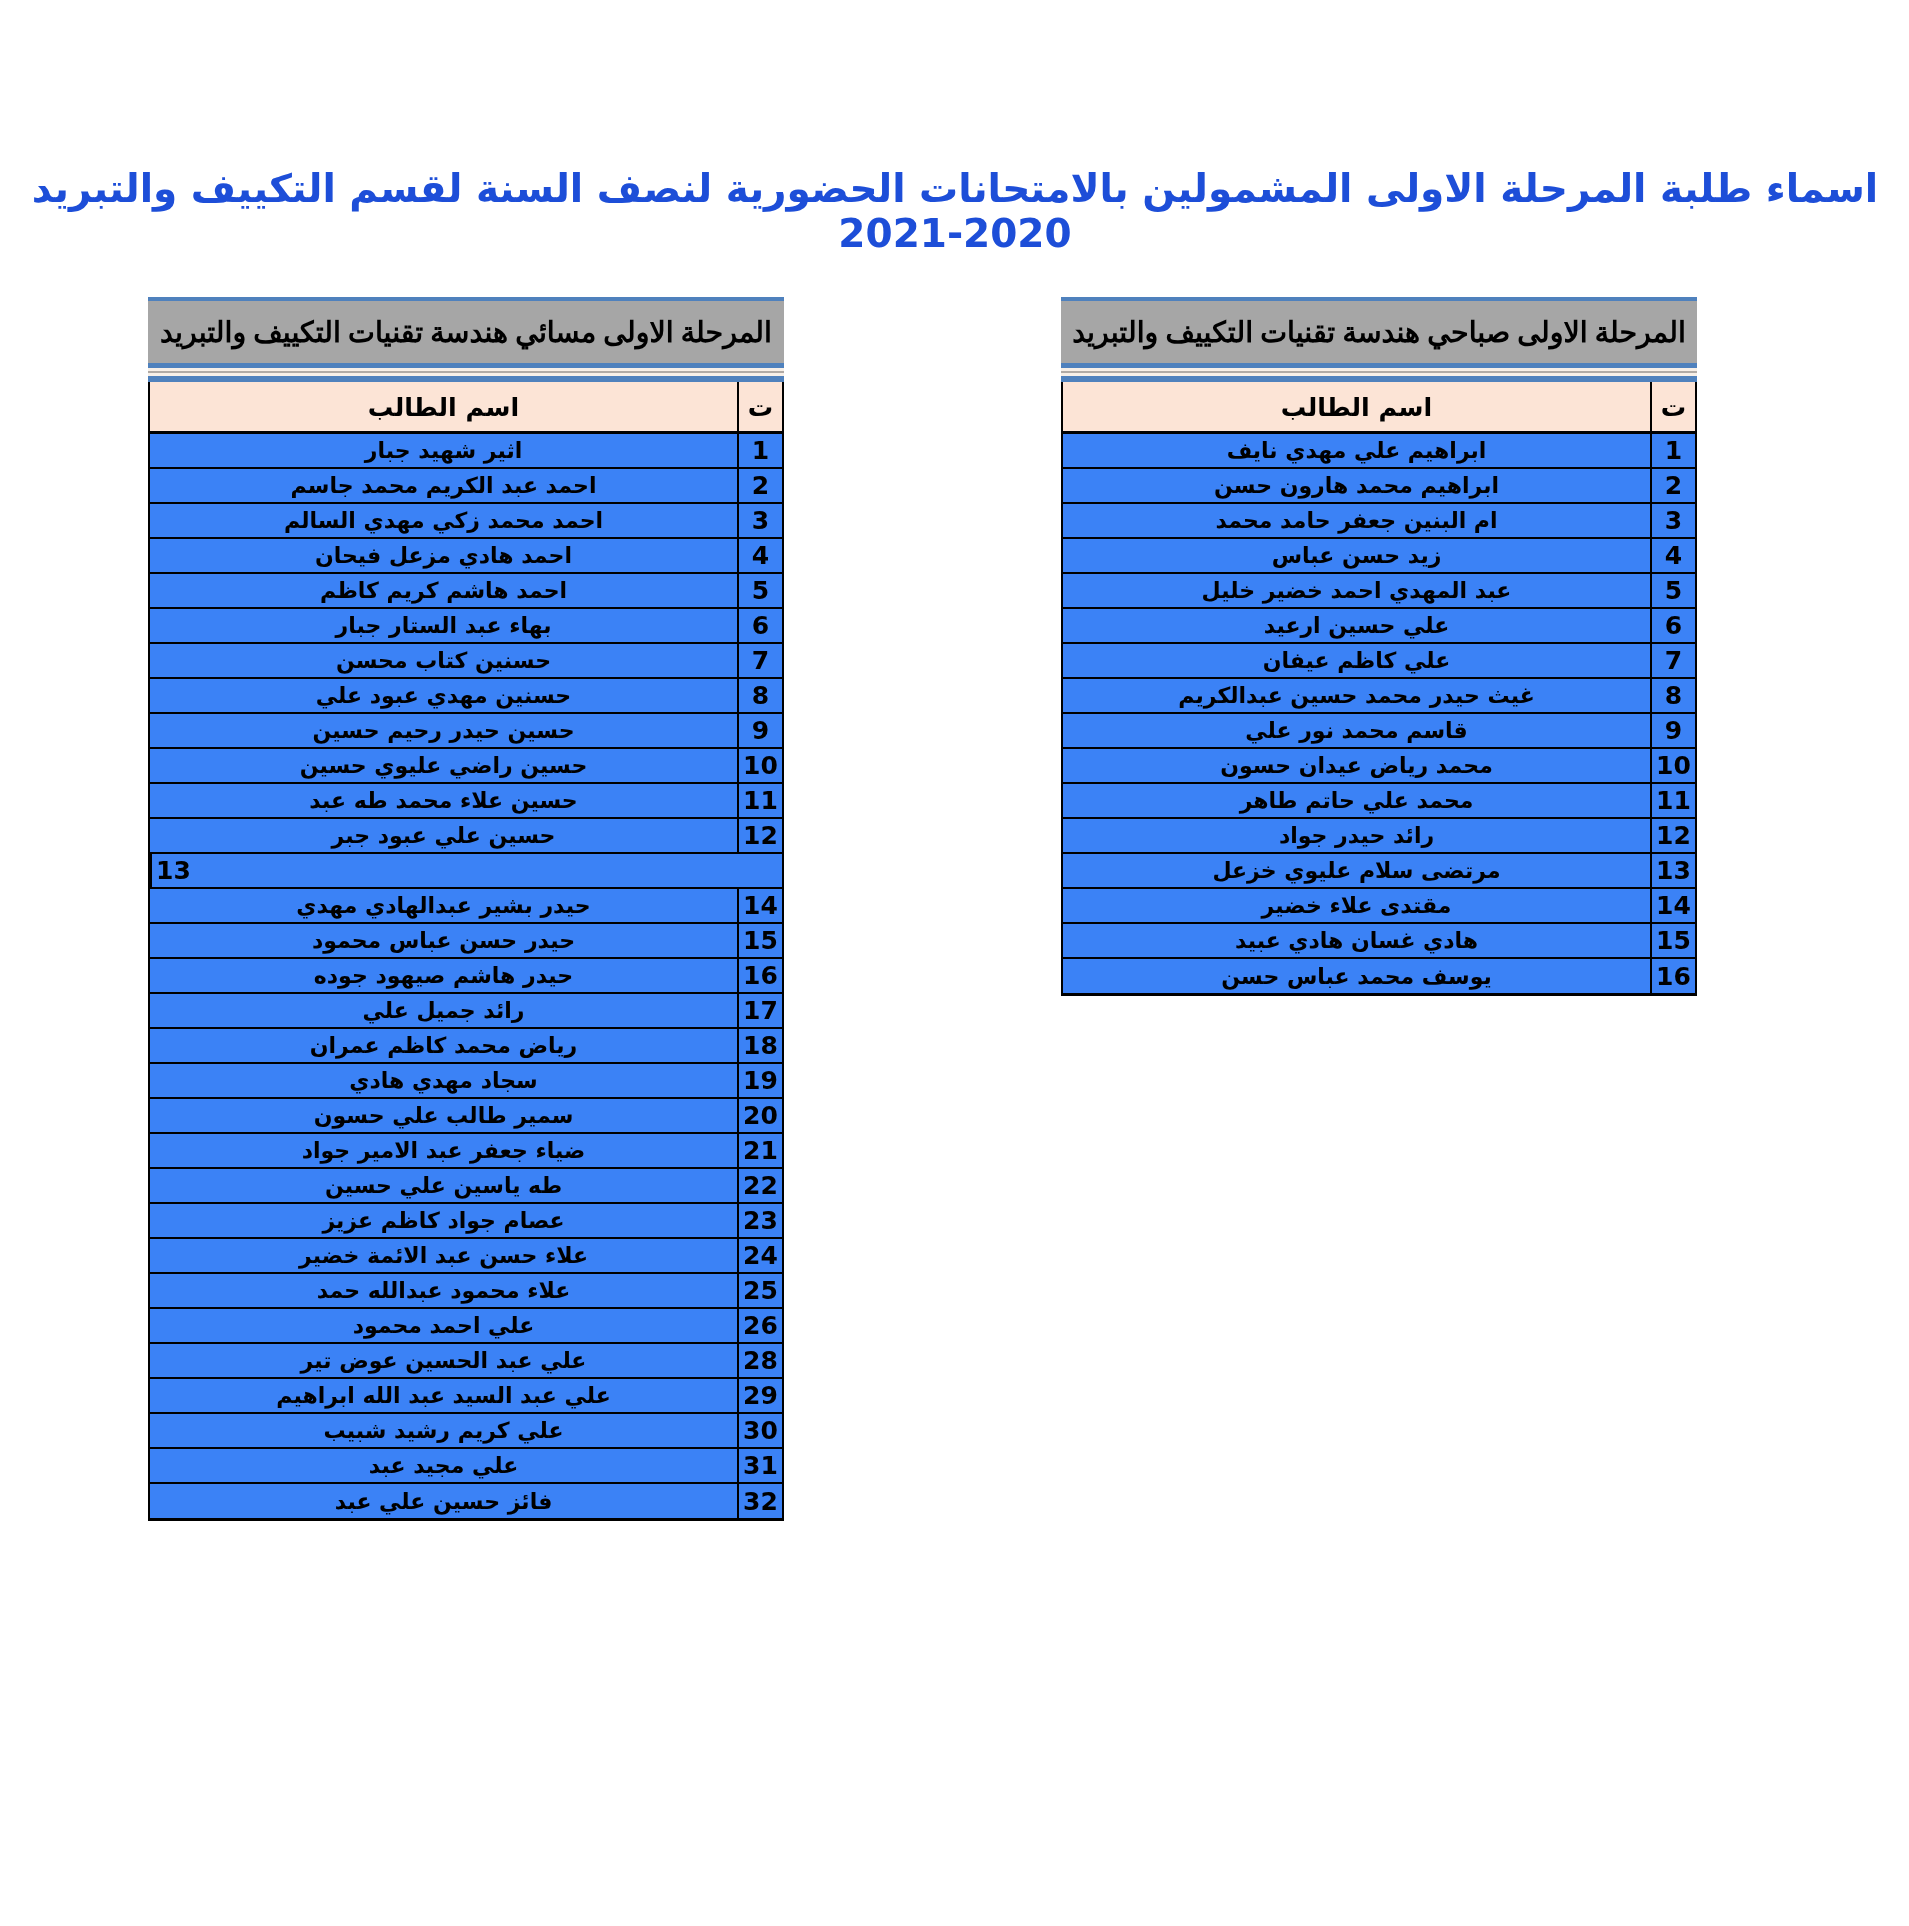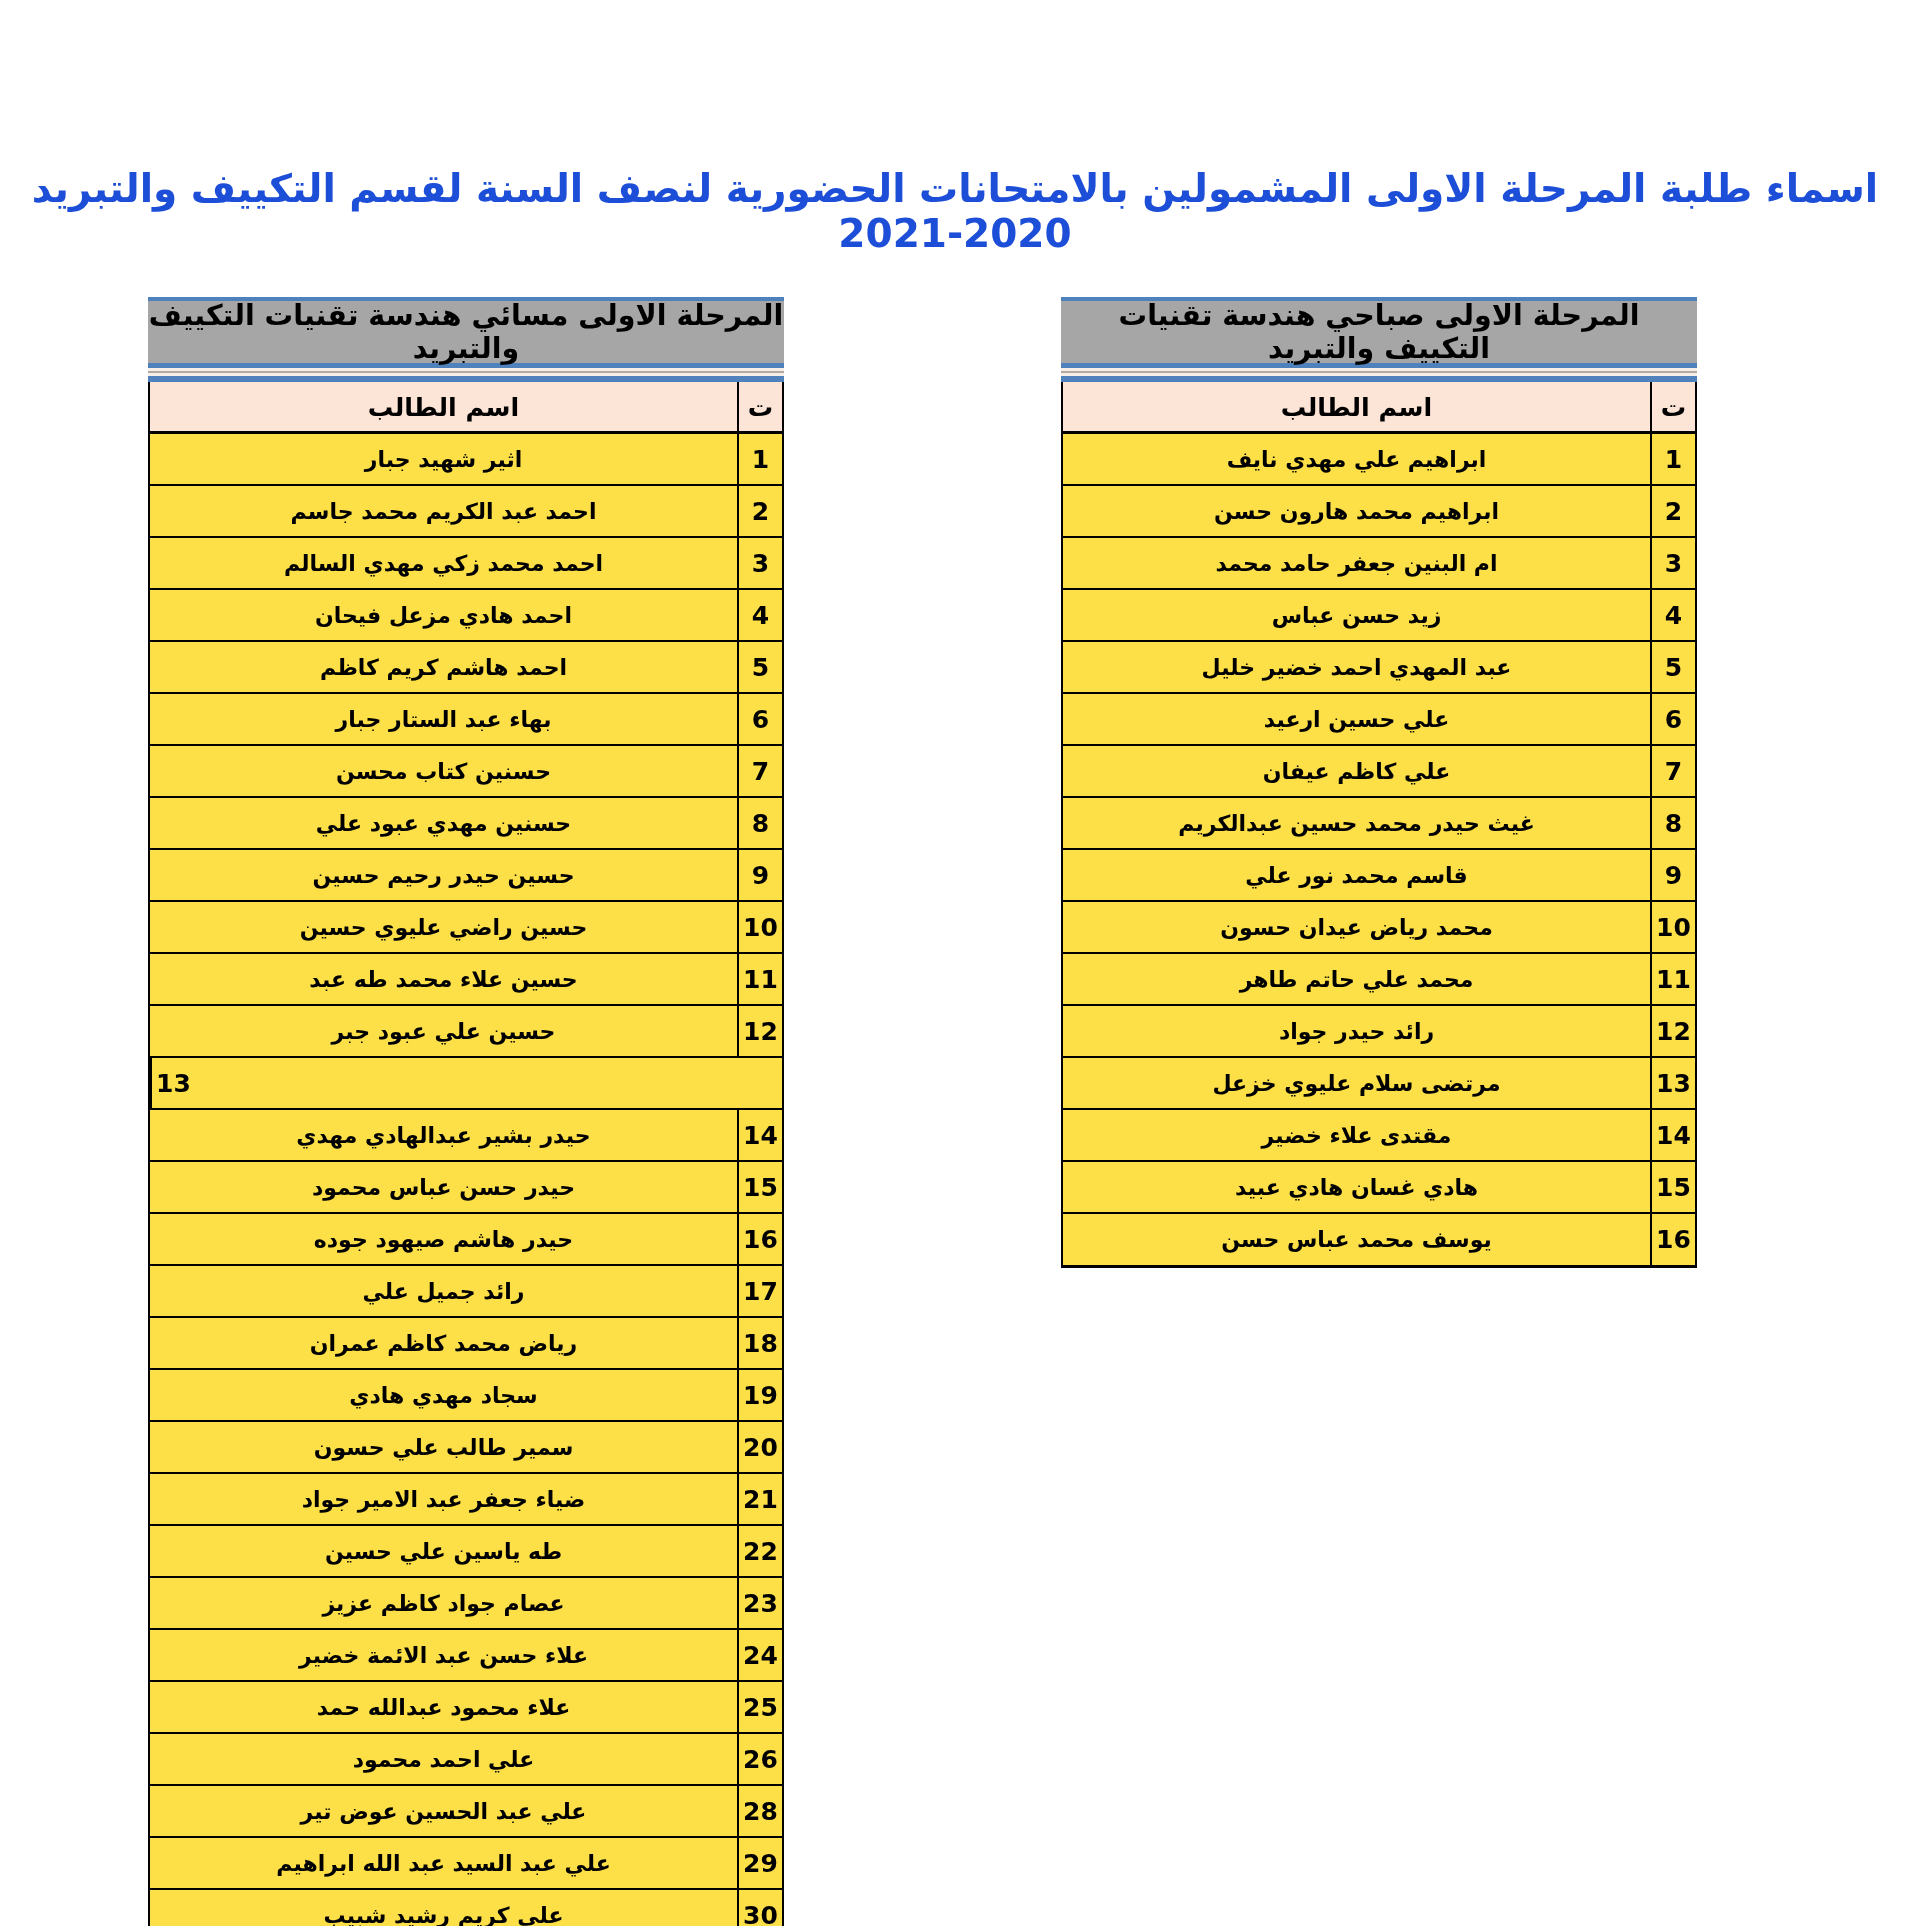--- a/index.html
+++ b/index.html
@@ -39,20 +39,21 @@
     border-top: 4.6px solid #4f81bd;
     background: #a6a6a6;
     height: 62px;
     display: flex;
     align-items: center;
     justify-content: center;
     direction: rtl;
     font-size: 28.5px;
     font-weight: bold;
     text-align: center;
+    font-family: Liberation Serif, serif;
   }
   .stripe-blue  { height: 5.4px; background: #4f81bd; }
   .stripe-cream { height: 3.1px;  background: #f7efe7; }
   .stripe-thin  { height: 1.9px;  background: #b0aaa5; }
   .stripe-blue2 { height: 5.8px; background: #4f81bd; }
 
   .grid {
     border-left: 2.3px solid #000;
     border-right: 2.3px solid #000;
     border-bottom: 2.3px solid #000;
@@ -67,24 +68,24 @@
   .th, .td { display: flex; align-items: center; justify-content: center; }
   .th.name-cell, .td.name-cell { flex: 1 1 auto; direction: rtl; text-align: center; }
   .th.num-cell, .td.num-cell {
     flex: 0 0 45px;
     border-left: 2.3px solid #000;
     box-sizing: border-box;
   }
   .th { font-size: 25.4px; font-weight: bold; }
   .tr {
     display: flex;
-    height: 52px;
+    height: 35px;
     border-bottom: 2.7px solid #000;
     box-sizing: border-box;
-    background: #fde047;
+    background: #3b82f6;
   }
   .tr:last-child { border-bottom: 1.9px solid #000; }
   .td.name-cell { font-size: 22px; font-weight: bold; padding: 0 11.6px; }
   .td.num-cell  { font-size: 25px; font-weight: bold; }
 </style>
 </head>
 <body>
 
 <div class="page">
 

